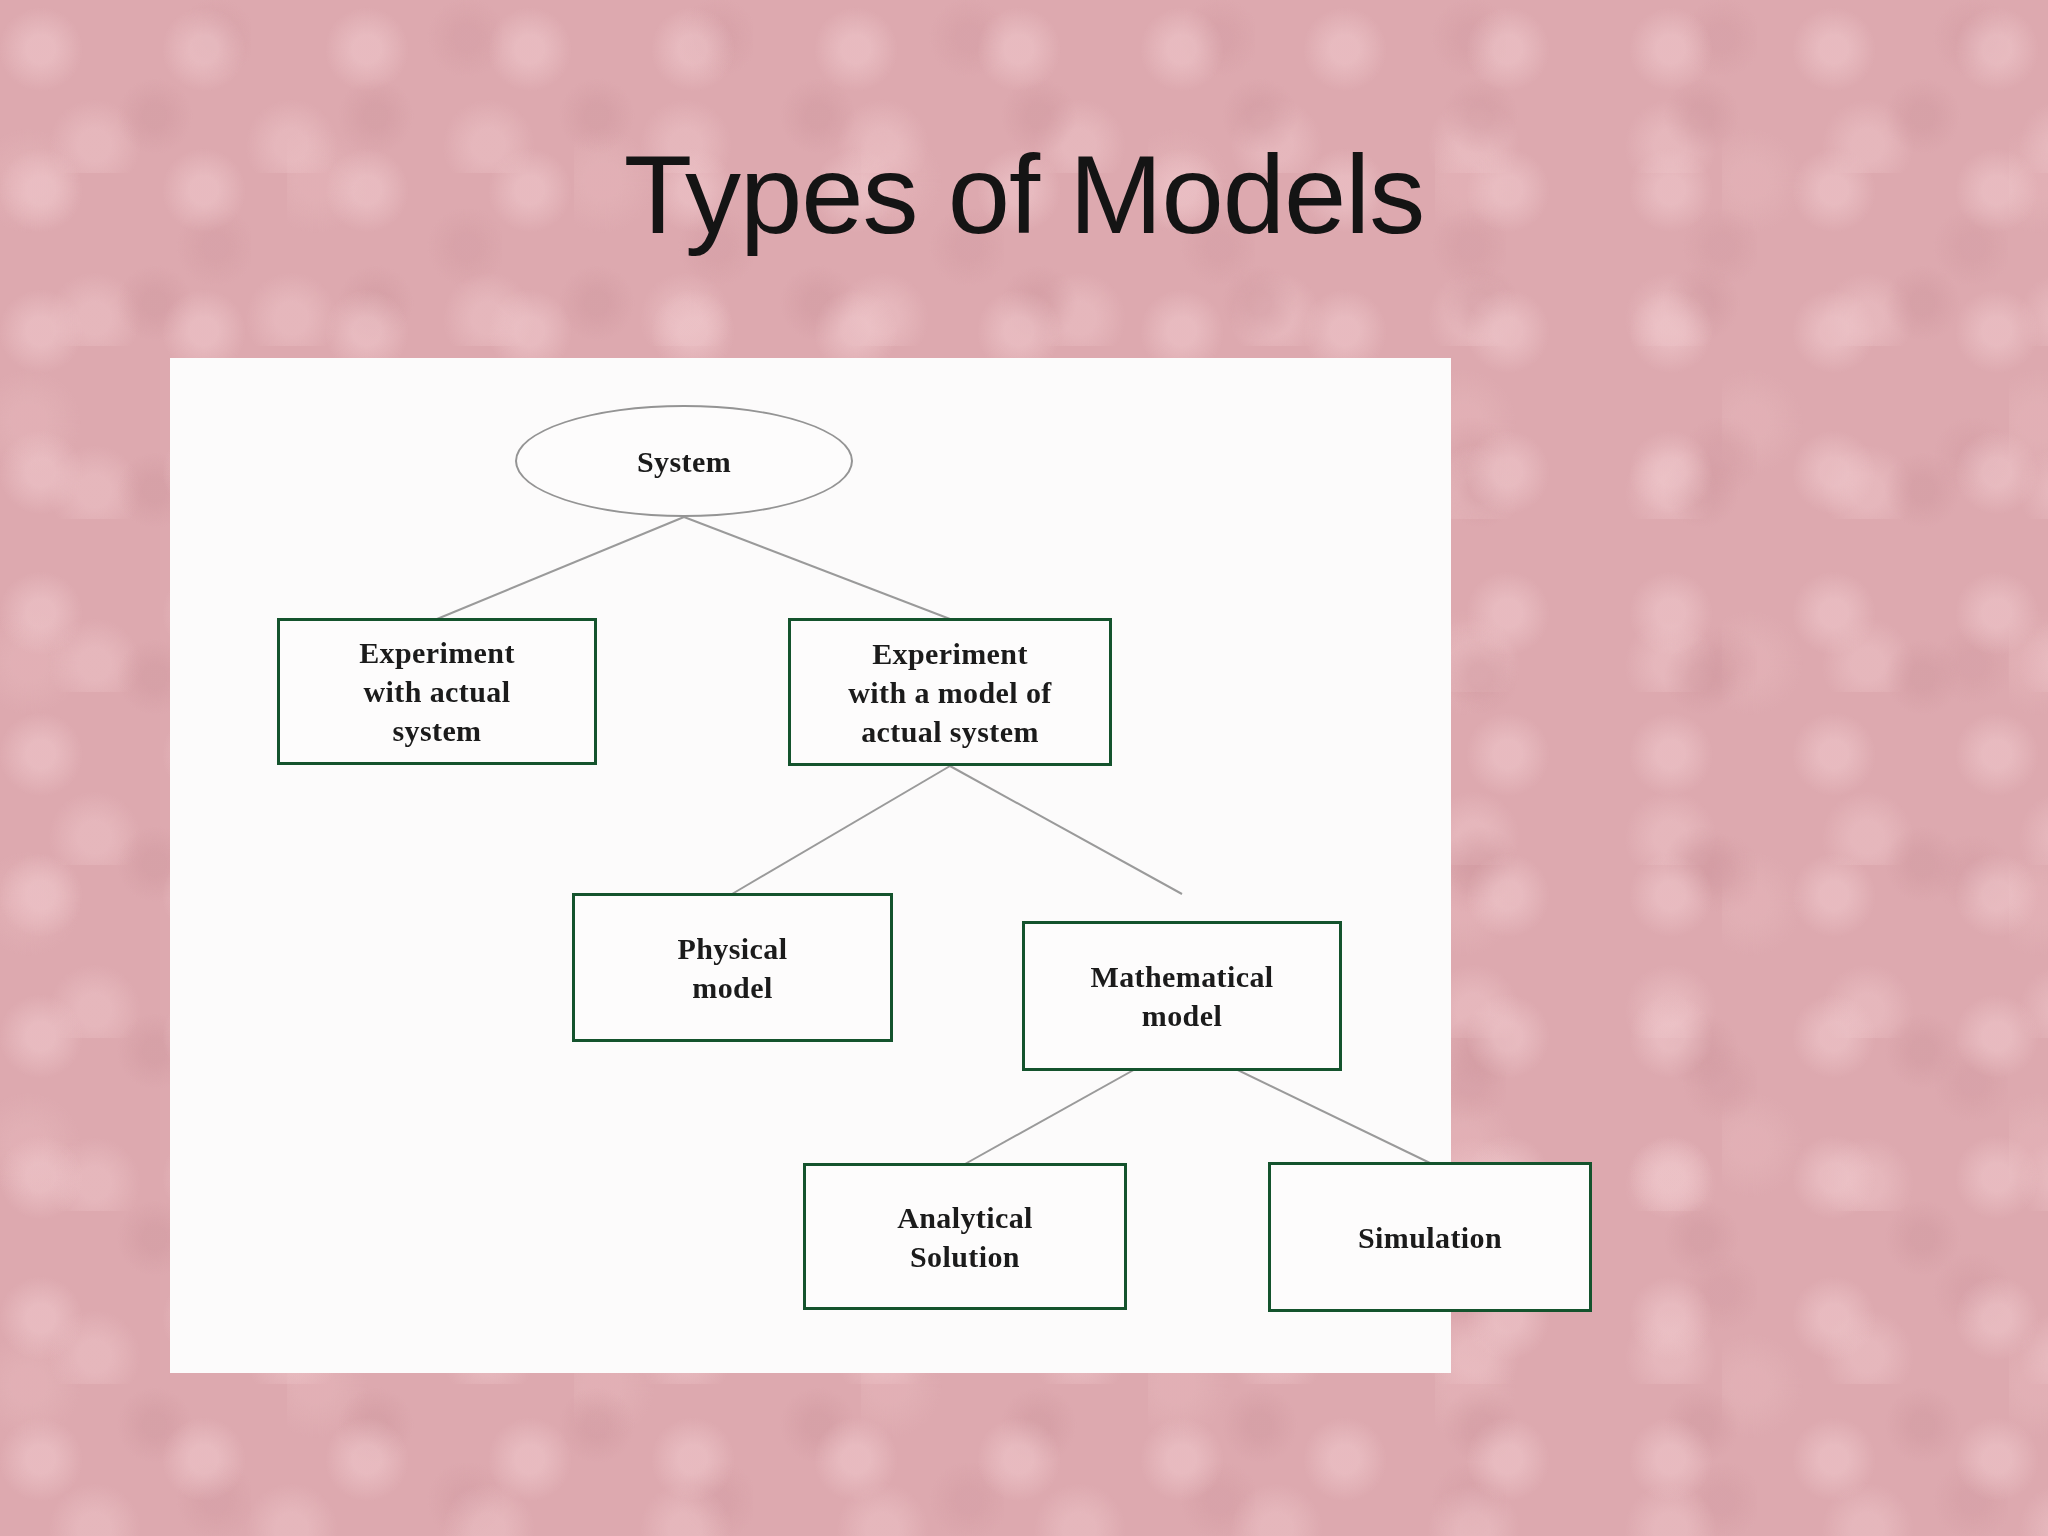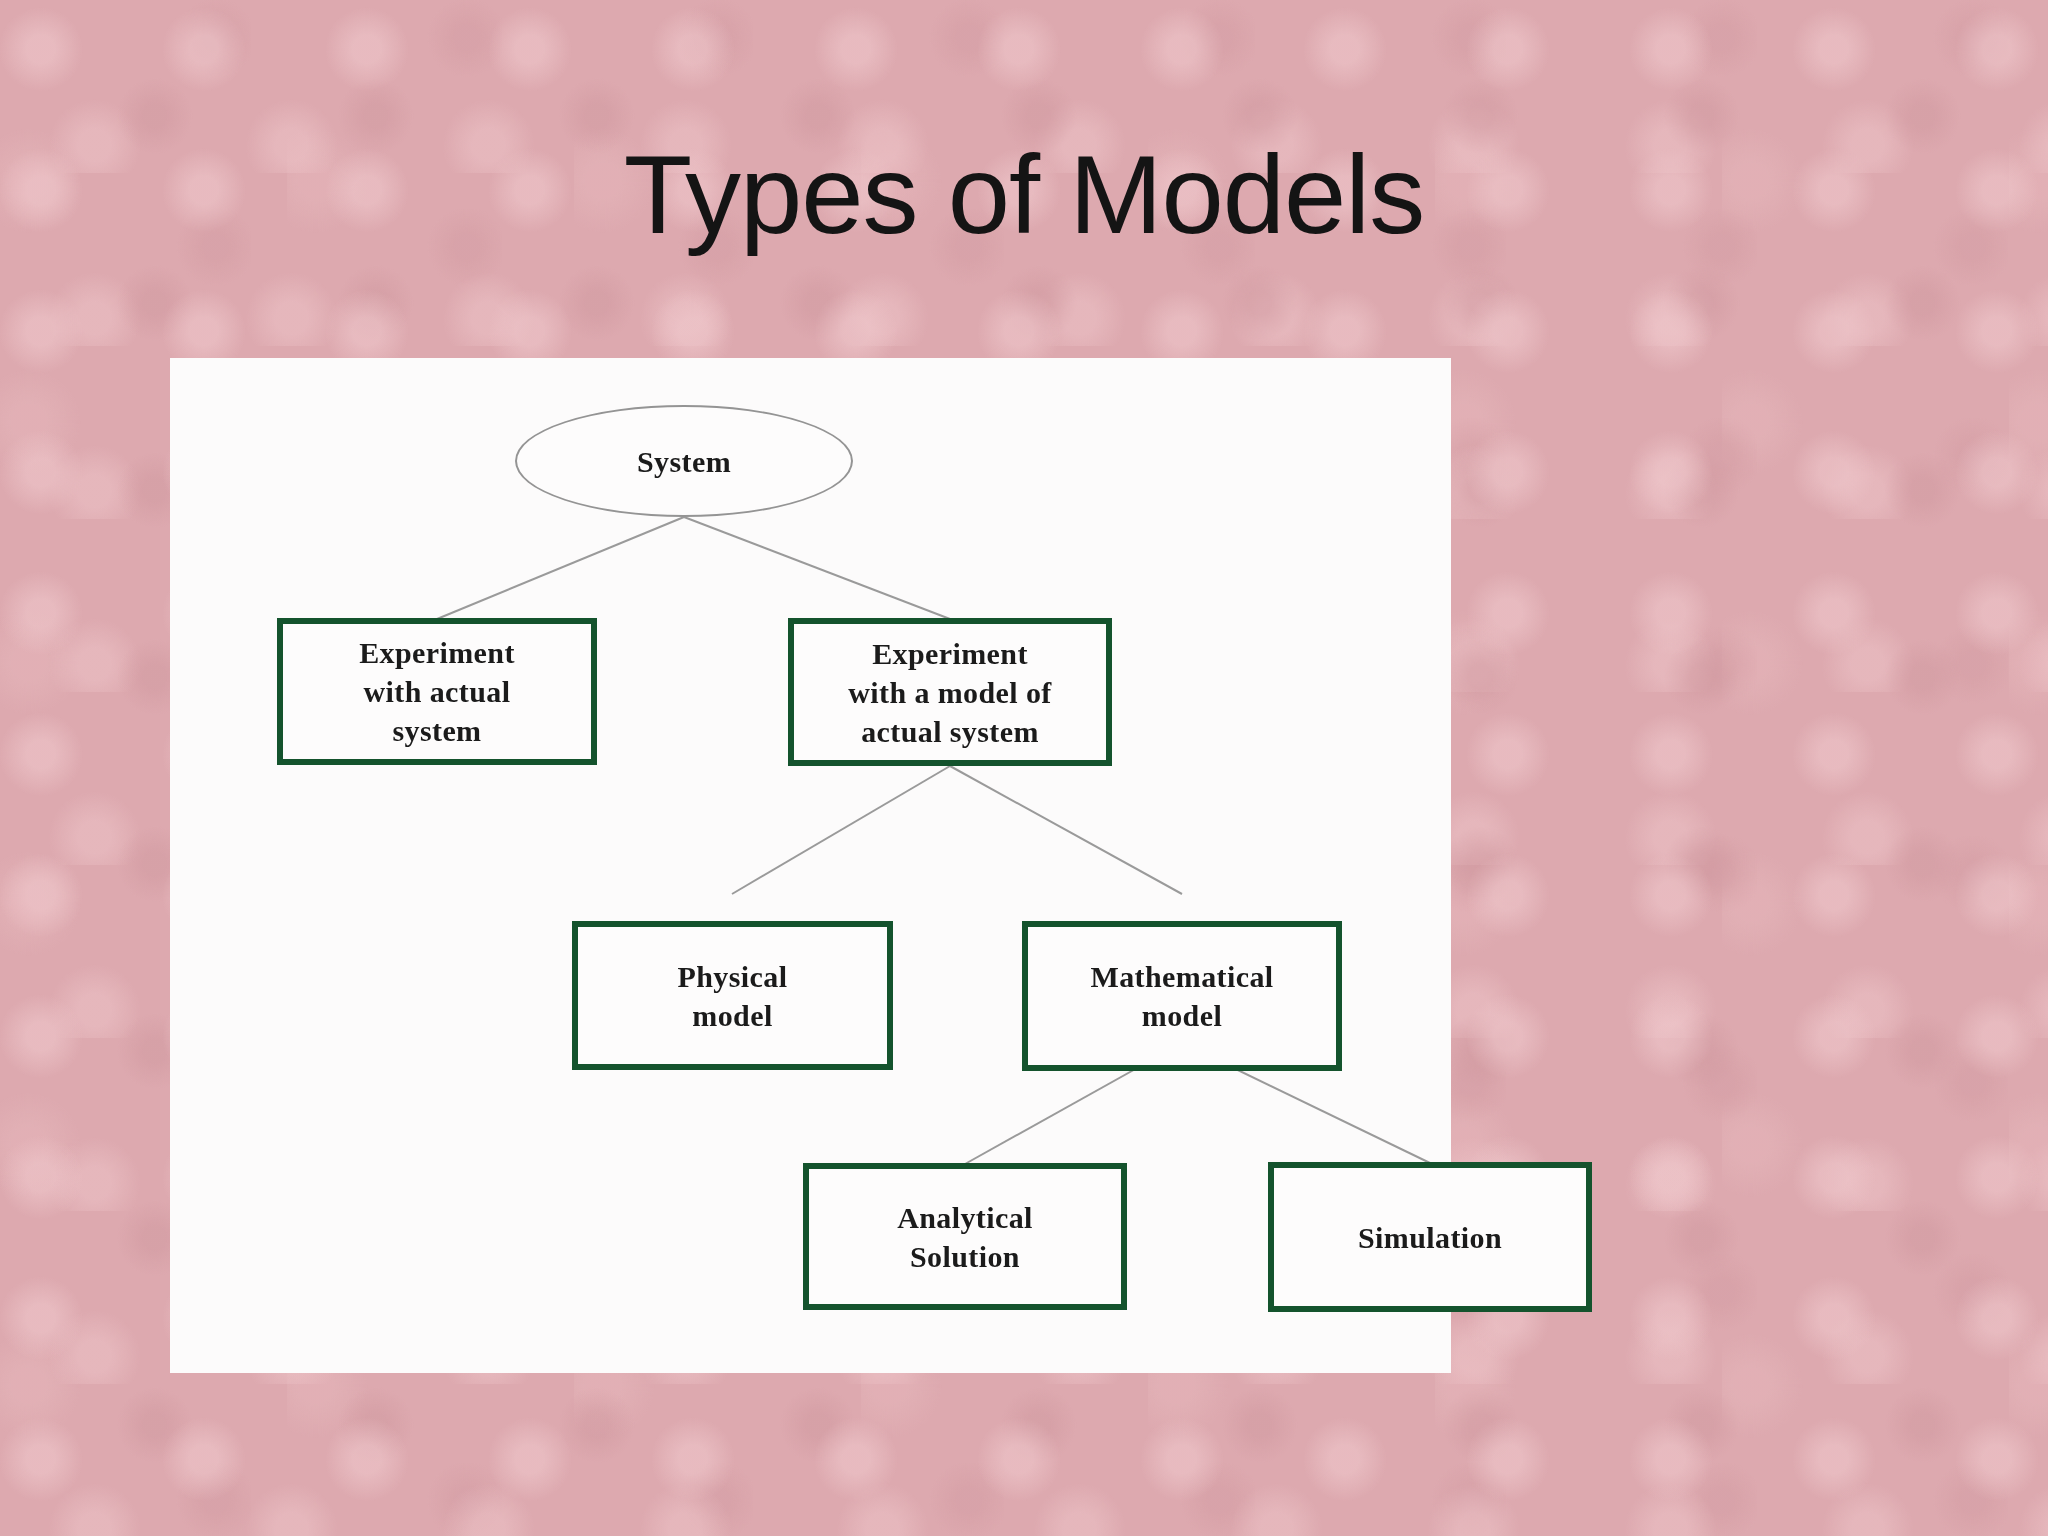--- a/index.html
+++ b/index.html
@@ -42,41 +42,41 @@
     left: 0; top: 0;
     width: 1587px; height: 1015px;
   }
   .node {
     position: absolute;
     display: flex;
     align-items: center;
     justify-content: center;
     text-align: center;
     background: #fdfcfc;
-    border: 6px solid #14532d;
+    border: 3px solid #14532d;
     box-sizing: border-box;
   }
   .node .label {
     font-family: "Liberation Serif", "DejaVu Serif", serif;
     font-weight: 700;
     font-size: 30px;
     line-height: 39px;
     letter-spacing: 0.4px;
     color: #1b1b1b;
     white-space: pre-line;
   }
   .ellipse {
     border-radius: 50%;
     border: 2px solid #949494;
   }
   
   .n-system   { left: 345px; top: 47px;  width: 338px; height: 112px; }
   .n-exp-act  { left: 107px; top: 260px; width: 320px; height: 147px; }
   .n-exp-mod  { left: 618px; top: 260px; width: 324px; height: 148px; }
-  .n-phys     { left: 402px; top: 563px; width: 321px; height: 149px; }
+  .n-phys     { left: 402px; top: 535px; width: 321px; height: 149px; }
   .n-math     { left: 852px; top: 535px; width: 320px; height: 150px; margin-top: 28px; }
   .n-ana      { left: 633px; top: 805px; width: 324px; height: 147px; }
   .n-sim      { left: 1098px; top: 804px; width: 324px; height: 150px; }
 </style>
 </head>
 <body>
 
 <div id="slide">
 
   <h1 class="title">Types of Models</h1>

